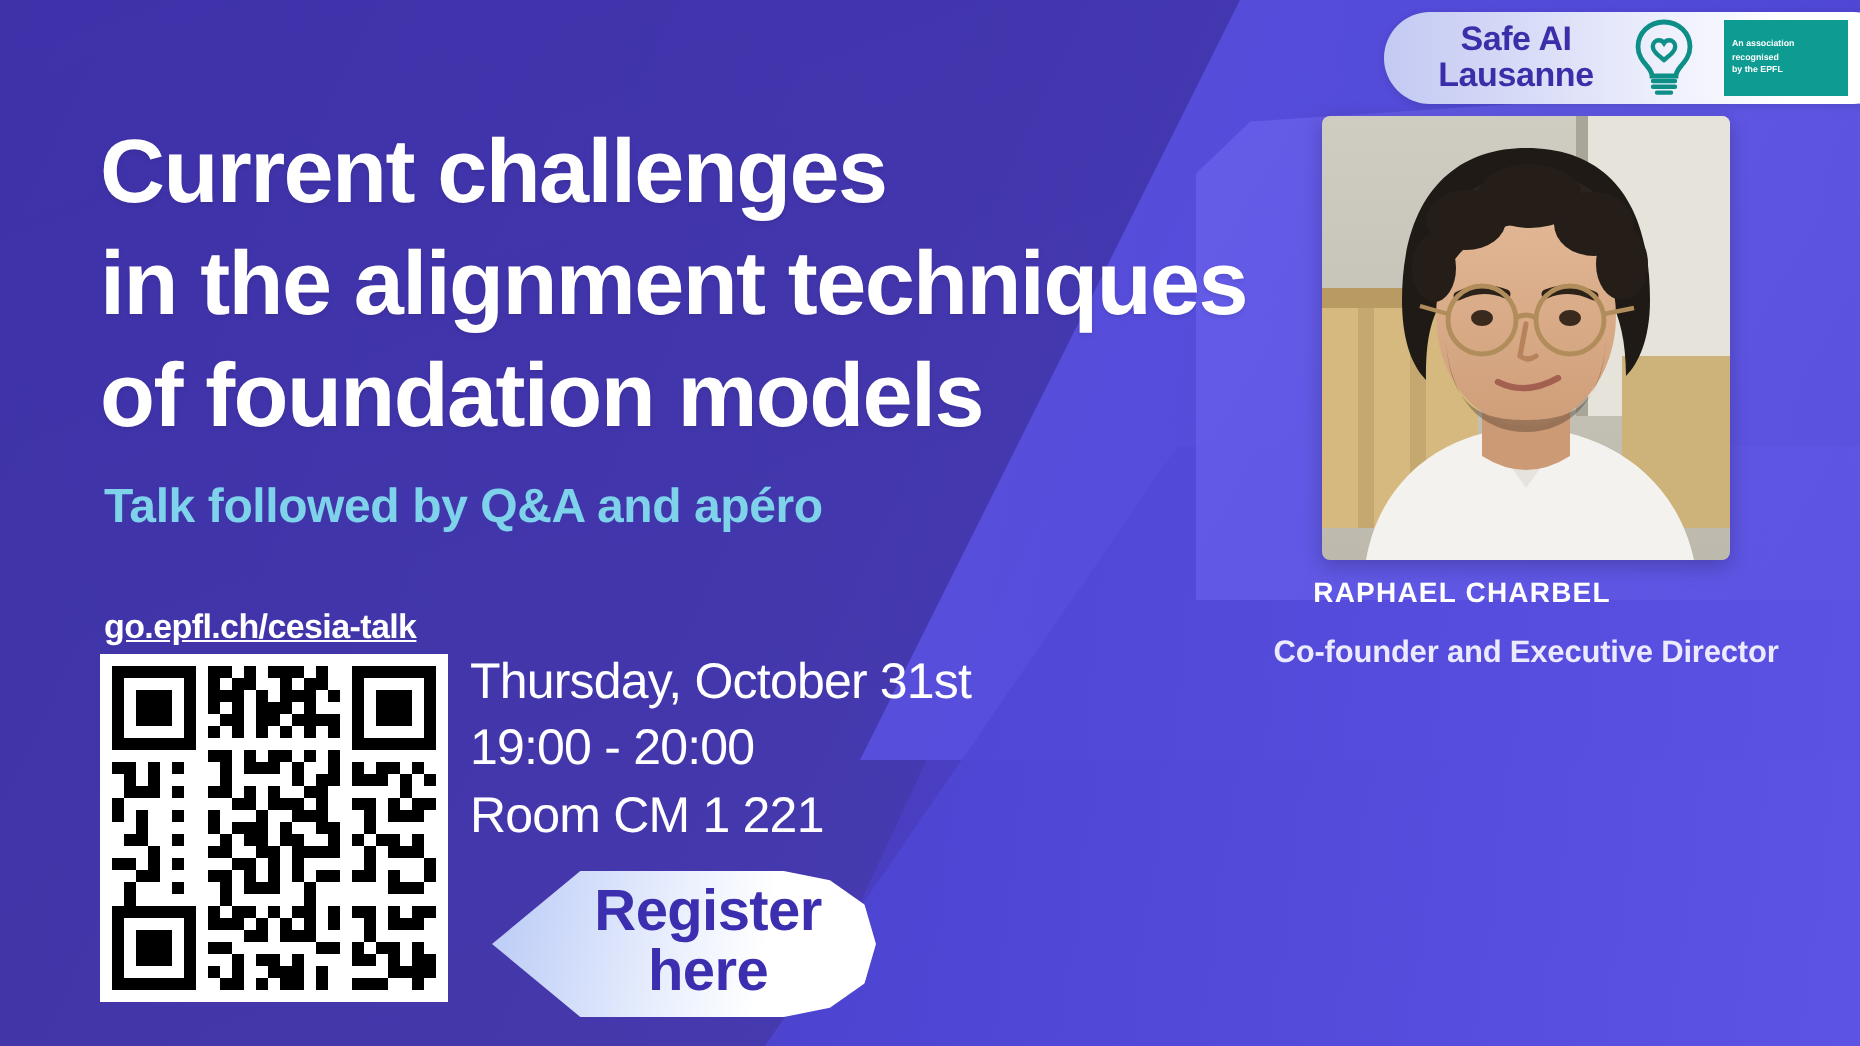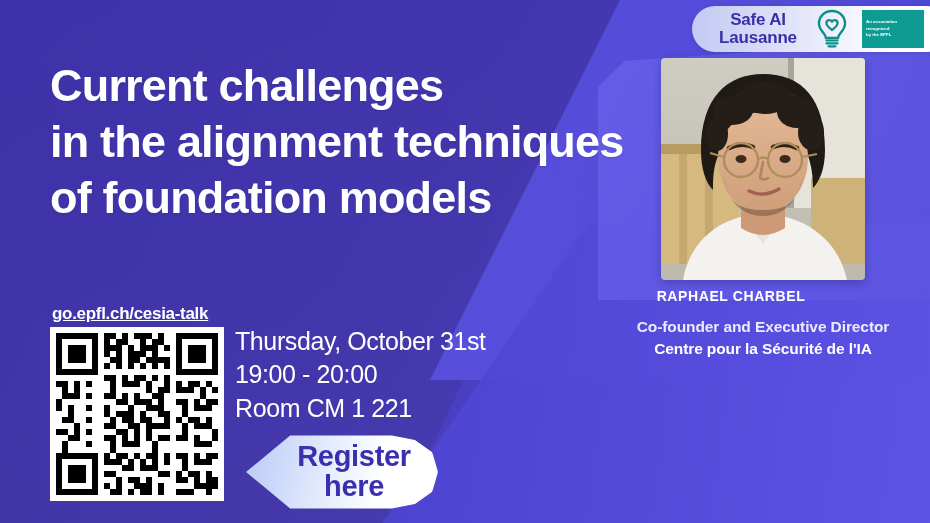--- a/index.html
+++ b/index.html
@@ -266,20 +266,21 @@
     <div class="badge-epfl">
       <span>An association
 recognised
 by the EPFL</span>
     </div>
   </div>
 
   <div class="headline">Current challenges
 in the alignment techniques
 of foundation models</div>
+  <div class="subhead">Talk followed by Q&amp;A and apéro</div>
 
   <div class="qr-url">go.epfl.ch/cesia-talk</div>
   <div class="qr-box">
     <svg width="174" height="174" viewBox="0 0 29 29" shape-rendering="crispEdges">
       <rect width="29" height="29" fill="#ffffff"></rect>
       <g fill="#000000">
 
         <rect x="1" y="1" width="7" height="1"></rect>
           <rect x="1" y="7" width="7" height="1"></rect>
         <rect x="1" y="1" width="1" height="7"></rect>
@@ -503,15 +504,14 @@
       <path d="M102 104 L99 120 Q103 123 107 120" stroke="#b8825c" stroke-width="2.6" fill="none" stroke-linecap="round"></path>
 
       <path d="M88 133 Q102 140 118 131" stroke="#a35f50" stroke-width="3.2" fill="none" stroke-linecap="round"></path>
 
       <path d="M62 112 C64 142 80 158 102 158 C124 158 140 142 142 112 C140 146 124 152 102 152 C80 152 64 146 62 112 Z" fill="#3b2b20" opacity=".35"></path>
     </svg>
   </div>
 
   <div class="speaker-name">RAPHAEL CHARBEL</div>
   <div class="speaker-role">Co-founder and Executive Director</div>
-  <div class="speaker-org">Centre pour la Sécurité de l'IA</div>
 
 </div>
 
 </body></html>

